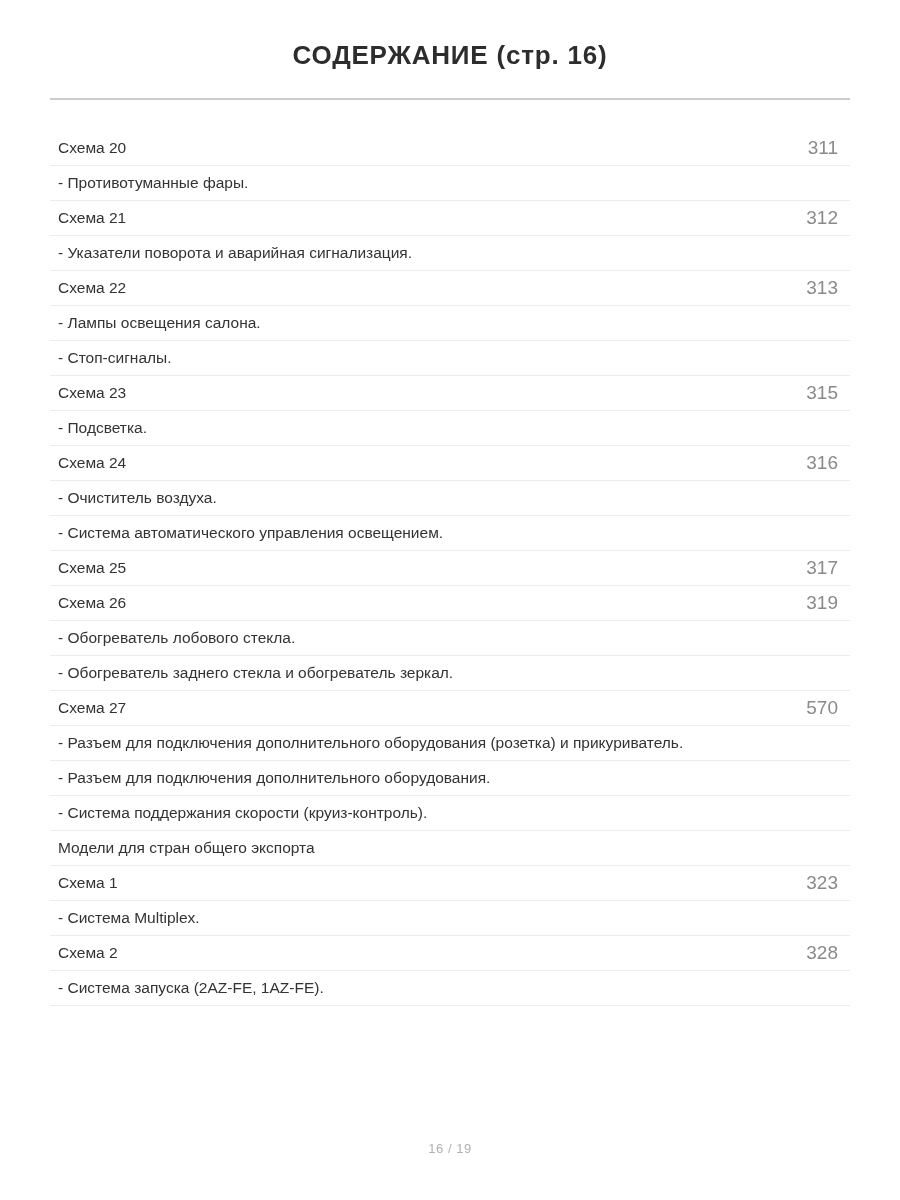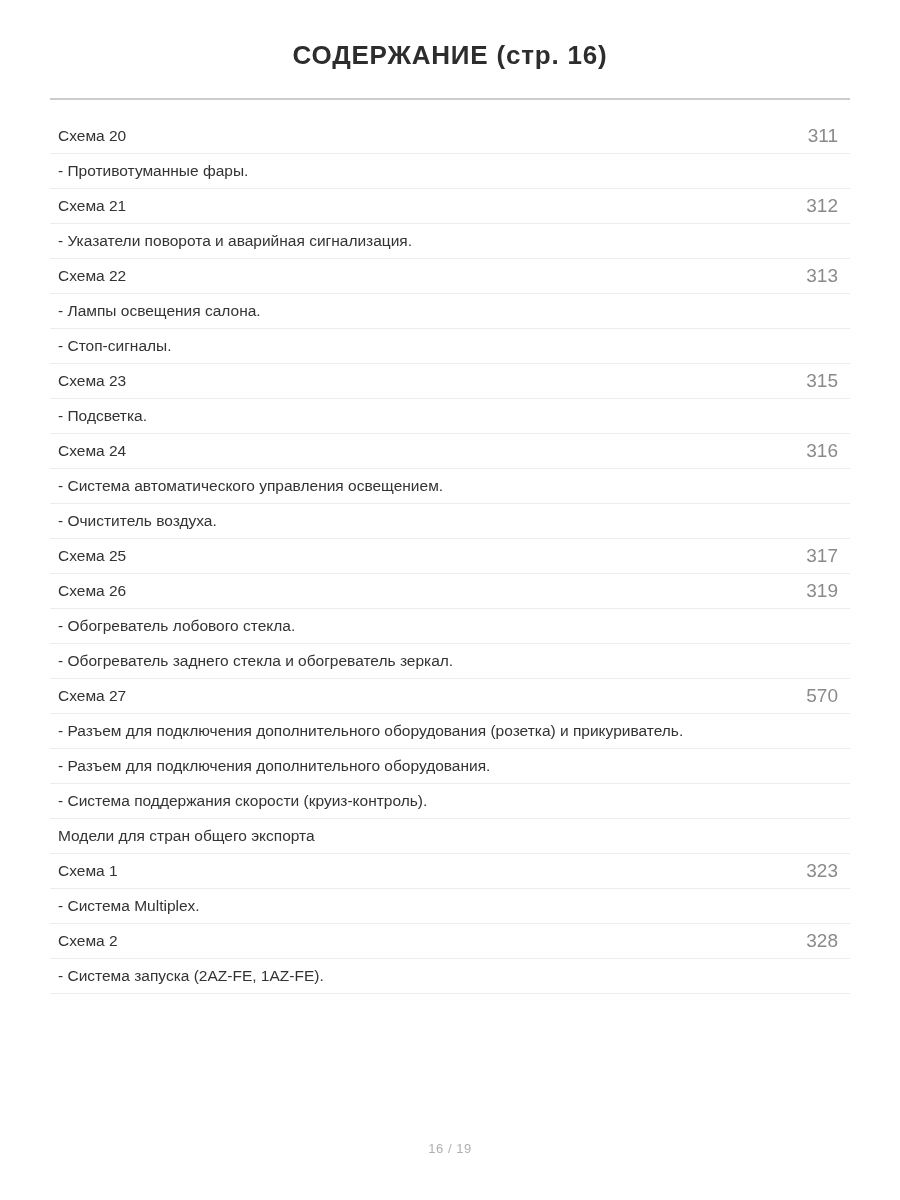--- a/index.html
+++ b/index.html
@@ -35,21 +35,21 @@
     line-height: 1.2;
   }
   .title-rule {
     width: 800px;
     height: 2px;
     background: #cccccc;
     margin: 27px auto 0 auto;
   }
   .toc {
     width: 800px;
-    margin: 19px auto 0 auto;
+    margin: 31px auto 0 auto;
     border-collapse: collapse;
     table-layout: fixed;
   }
   .toc tr {
     height: 34px;
   }
   .toc td {
     border-bottom: 1px solid #ececec;
     padding: 0;
     vertical-align: middle;
@@ -130,25 +130,25 @@
         </tr>
         <tr class="row-item">
           <td class="c-label">- Подсветка.</td>
           <td class="c-page"></td>
         </tr>
         <tr class="row-scheme">
           <td class="c-label">Схема 24</td>
           <td class="c-page">316</td>
         </tr>
         <tr class="row-item">
+          <td class="c-label">- Очиститель воздуха.</td>
+          <td class="c-page"></td>
+        </tr>
+        <tr class="row-item">
           <td class="c-label">- Система автоматического управления освещением.</td>
-          <td class="c-page"></td>
-        </tr>
-        <tr class="row-item">
-          <td class="c-label">- Очиститель воздуха.</td>
           <td class="c-page"></td>
         </tr>
         <tr class="row-scheme">
           <td class="c-label">Схема 25</td>
           <td class="c-page">317</td>
         </tr>
         <tr class="row-scheme">
           <td class="c-label">Схема 26</td>
           <td class="c-page">319</td>
         </tr>

